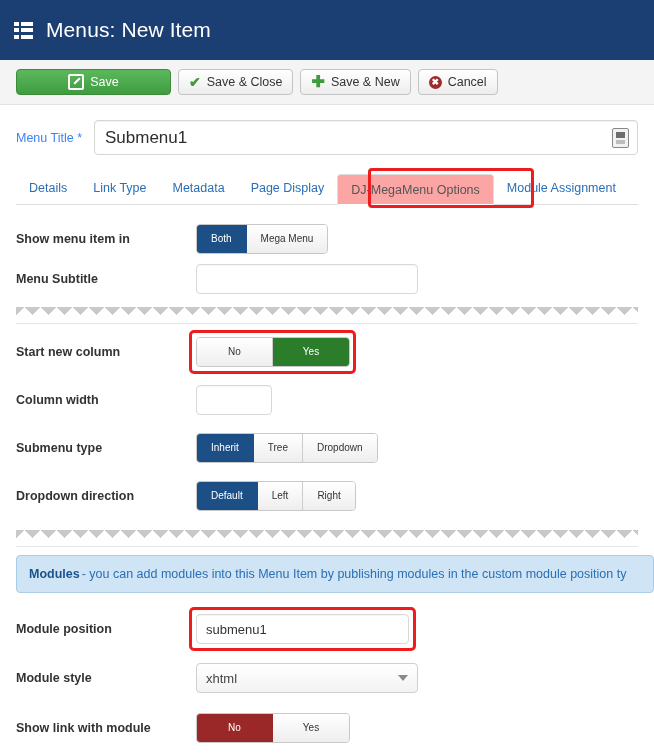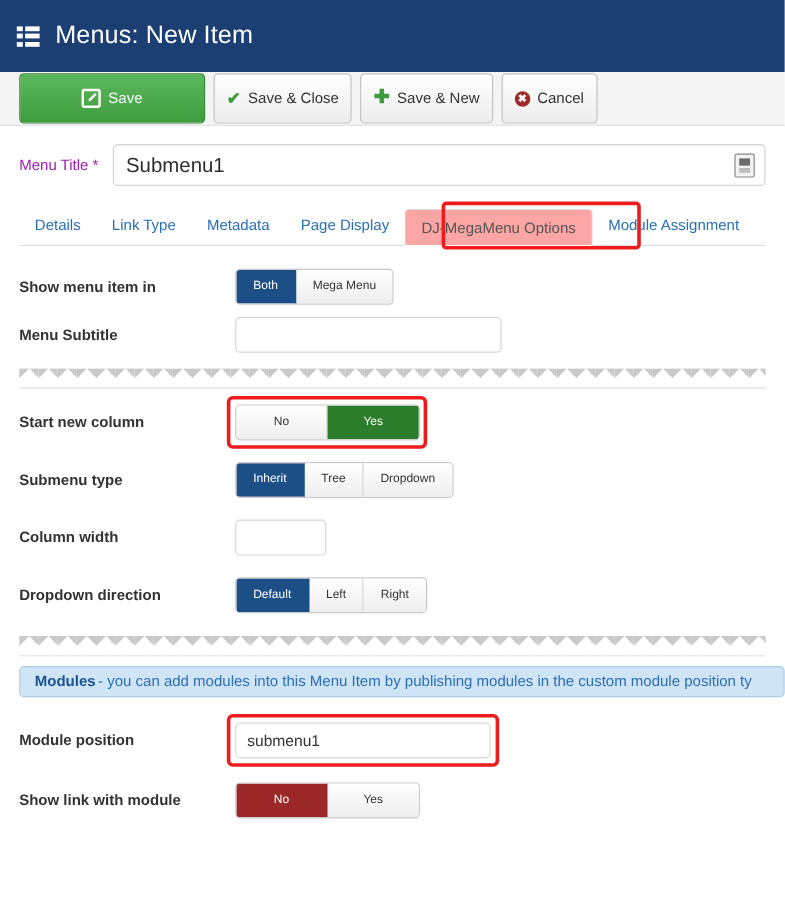--- a/index.html
+++ b/index.html
@@ -56,21 +56,21 @@
   .toolbar {
     height: 45px;
     background: #f4f4f4;
     border-bottom: 1px solid #e2e2e2;
     display: flex;
     align-items: center;
     padding-left: 16px;
     box-sizing: border-box;
   }
   .btn {
-    height: 42px;
+    height: 26px;
     display: inline-flex;
     align-items: center;
     justify-content: center;
     border-radius: 4px;
     border: 1px solid #c4c4c4;
     background: linear-gradient(to bottom, #ffffff 0%, #ededed 100%);
     font-size: 12.5px;
     color: #333333;
     padding: 0 10px;
     margin-right: 7px;
@@ -121,21 +121,21 @@
 
   .title-row {
     display: flex;
     align-items: center;
     padding-top: 15px;
     padding-bottom: 6px;
   }
   .title-label {
     width: 78px;
     font-size: 12.5px;
-    color: #a21caf;
+    color: #3b82f6;
     flex: none;
   }
   .title-input-wrap {
     flex: 1;
     height: 35px;
     border: 1px solid #d6d6d6;
     border-radius: 4px;
     background: #ffffff;
     display: flex;
     align-items: center;
@@ -325,21 +325,21 @@
     border-bottom: 1px solid #e6e6e6;
   }
 
   
   .alert {
     background: #cfe4f5;
     border: 1px solid #aacce6;
     border-radius: 4px;
     color: #2a6fb5;
     font-size: 12.5px;
-    height: 26px;
+    height: 38px;
     display: flex;
     align-items: center;
     padding: 0 12px;
     box-sizing: border-box;
     white-space: nowrap;
     overflow: hidden;
     margin-right: -16px;
   }
   .alert b { color: #1a5490; margin-right: 2px; }
 </style>
@@ -423,31 +423,31 @@
     <div class="field">
       <div class="btn-group">
         <div class="opt" style="width:76px;padding:0;">No</div>
         <div class="opt sel-green" style="width:76px;padding:0;">Yes</div>
       </div>
       <div class="ring" style="left:-7px;top:-7px;width:167px;height:44px;"></div>
     </div>
   </div>
 
   <div class="row" style="margin-top:8px;">
+    <span class="row-label">Column width</span>
+    <div class="txt w-colwidth" placeholder=""></div>
+  </div>
+
+  <div class="row" style="margin-top:8px;">
     <span class="row-label">Submenu type</span>
     <div class="btn-group">
       <div class="opt sel-blue">Inherit</div>
       <div class="opt">Tree</div>
       <div class="opt">Dropdown</div>
     </div>
-  </div>
-
-  <div class="row" style="margin-top:8px;">
-    <span class="row-label">Column width</span>
-    <div class="txt w-colwidth" placeholder=""></div>
   </div>
 
   <div class="row" style="margin-top:8px;">
     <span class="row-label">Dropdown direction</span>
     <div class="btn-group">
       <div class="opt sel-blue">Default</div>
       <div class="opt">Left</div>
       <div class="opt">Right</div>
     </div>
   </div>
@@ -460,20 +460,27 @@
   </div>
 
   <div class="row" style="margin-top:16px;">
     <span class="row-label">Module position</span>
     <div class="field">
       <div class="txt w-modpos" placeholder="">submenu1</div>
       <div class="ring" style="left:-7px;top:-7px;width:227px;height:44px;"></div>
     </div>
   </div>
 
+  <div class="row" style="margin-top:9px;">
+    <span class="row-label">Module style</span>
+    <div class="sel">
+      <span>xhtml</span>
+      <span class="caret"></span>
+    </div>
+  </div>
 
   <div class="row" style="margin-top:10px;">
     <span class="row-label">Show link with module</span>
     <div class="btn-group">
       <div class="opt sel-red" style="width:76px;padding:0;">No</div>
       <div class="opt" style="width:76px;padding:0;">Yes</div>
     </div>
   </div>
 
 </div>

